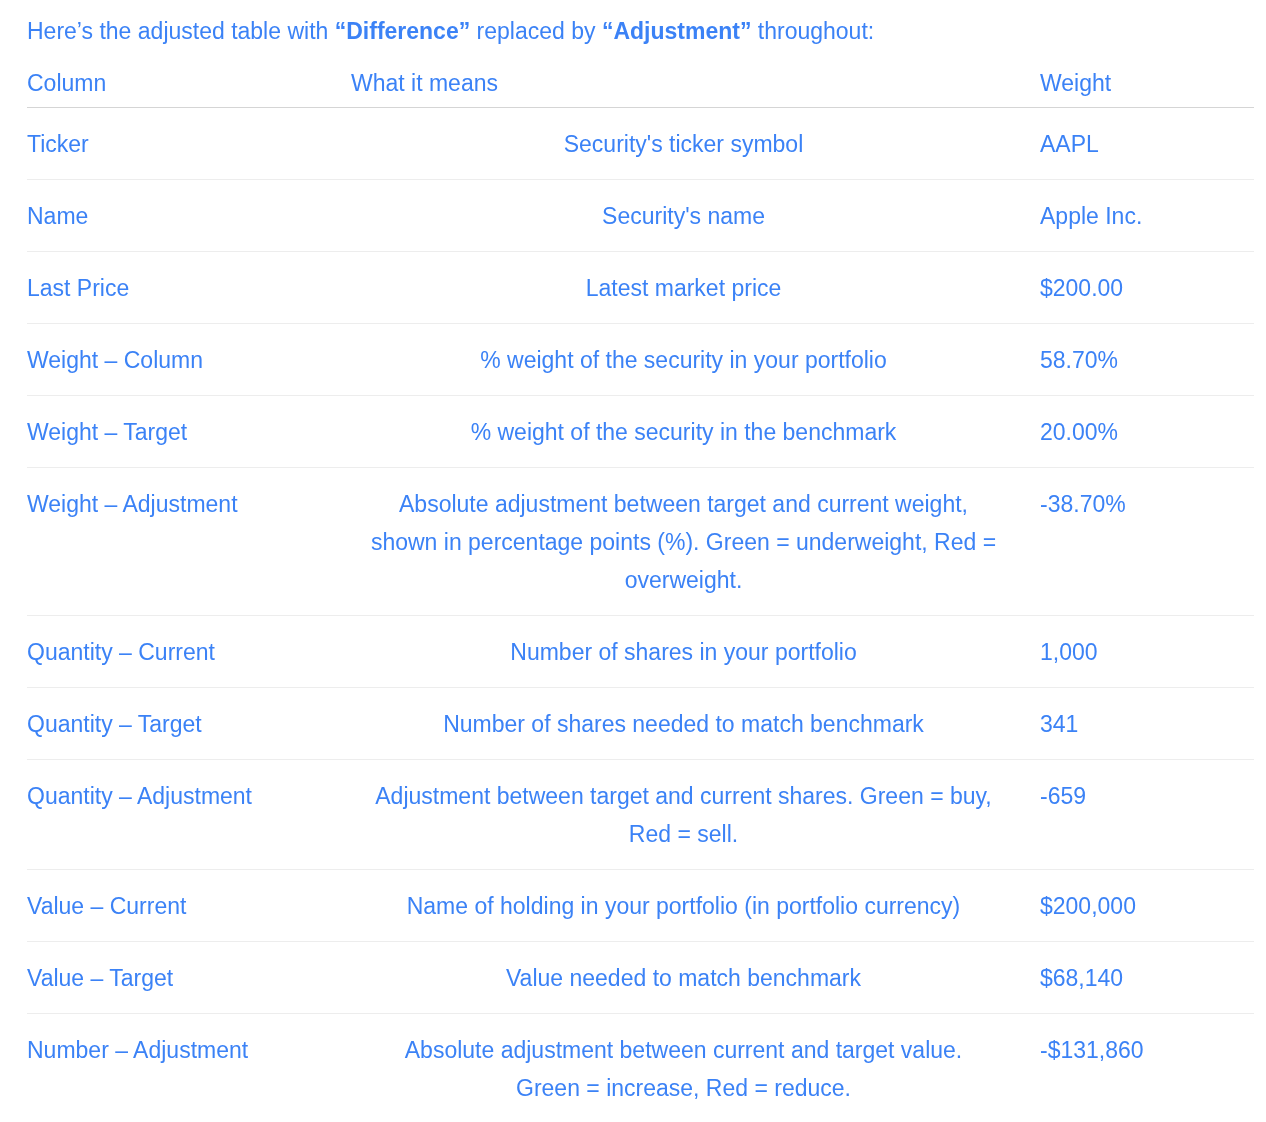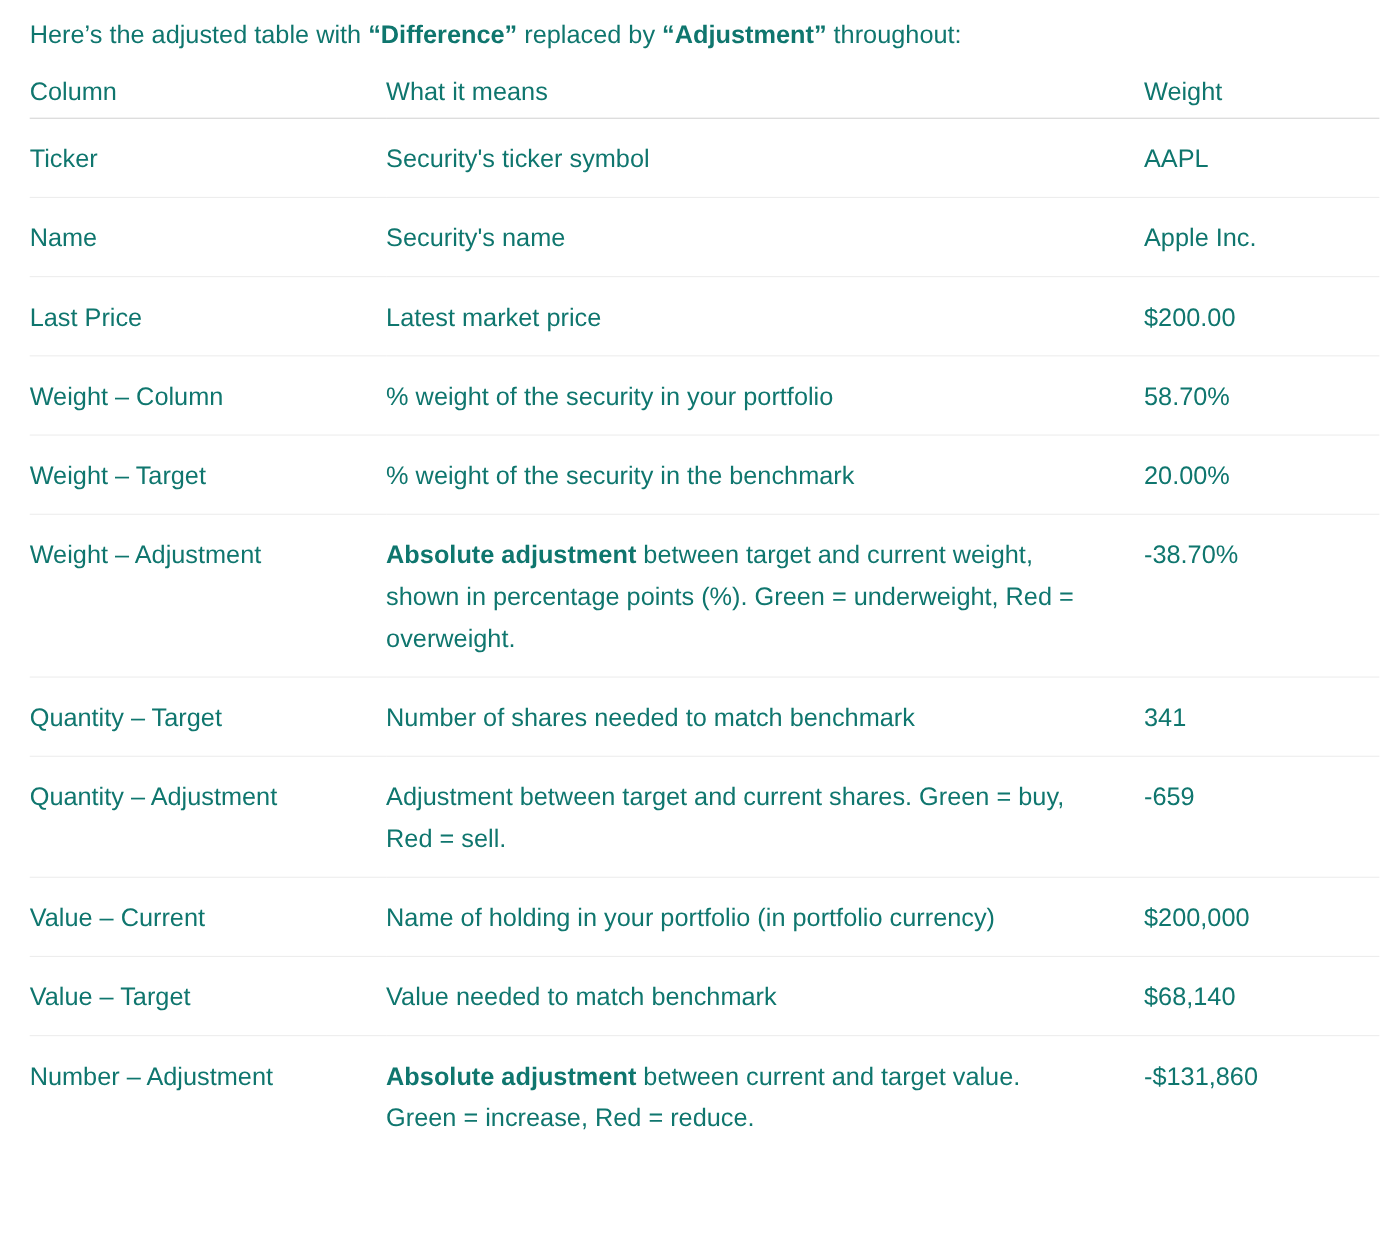--- a/index.html
+++ b/index.html
@@ -8,21 +8,21 @@
     background: #ffffff;
     width: 1266px;
     height: 1122px;
     overflow: hidden;
   }
   .page {
     box-sizing: border-box;
     width: 1160px;
     padding: 12px 12px 0 27px;
     font-family: "Liberation Sans", sans-serif;
-    color: #0f766e;
+    color: #3b82f6;
   }
   .intro {
     margin: 0;
     font-size: 23px;
     line-height: 38px;
     font-weight: 400;
   }
   .intro strong { font-weight: 700; }
   table.defs {
     border-collapse: collapse;
@@ -41,22 +41,22 @@
   table.defs td {
     font-size: 23px;
     line-height: 38px;
     font-weight: 400;
     padding: 17px 24px 16px 0;
     border-bottom: 1px solid #ededed;
     vertical-align: top;
   }
   table.defs tbody tr:last-child td { border-bottom: none; }
   td.cell-column { font-weight: 700; margin-left: 28px; }
-  td.cell-what { white-space: pre-line; }
-  td.cell-what strong { font-weight: 700; }
+  td.cell-what { white-space: pre-line; text-align: center; }
+  td.cell-what strong { font-weight: 400; }
 </style>
 </head>
 <body>
 
 <div class="page">
 
   <p class="intro" id="intro"><span>Here’s the adjusted table with </span><strong>“Difference”</strong><span> replaced by </span><strong>“Adjustment”</strong><span> throughout:</span></p>
 
   <table class="defs">
     <colgroup>
@@ -98,20 +98,25 @@
           <td class="cell-example">20.00%</td>
         </tr>
         <tr>
           <td class="cell-column">Weight – Adjustment</td>
           <td class="cell-what"><strong>Absolute adjustment</strong> between target and current weight,
 shown in percentage points (%). Green = underweight, Red =
 overweight.</td>
           <td class="cell-example">-38.70%</td>
         </tr>
         <tr>
+          <td class="cell-column">Quantity – Current</td>
+          <td class="cell-what">Number of shares in your portfolio</td>
+          <td class="cell-example">1,000</td>
+        </tr>
+        <tr>
           <td class="cell-column">Quantity – Target</td>
           <td class="cell-what">Number of shares needed to match benchmark</td>
           <td class="cell-example">341</td>
         </tr>
         <tr>
           <td class="cell-column">Quantity – Adjustment</td>
           <td class="cell-what">Adjustment between target and current shares. Green = buy,
 Red = sell.</td>
           <td class="cell-example">-659</td>
         </tr>

